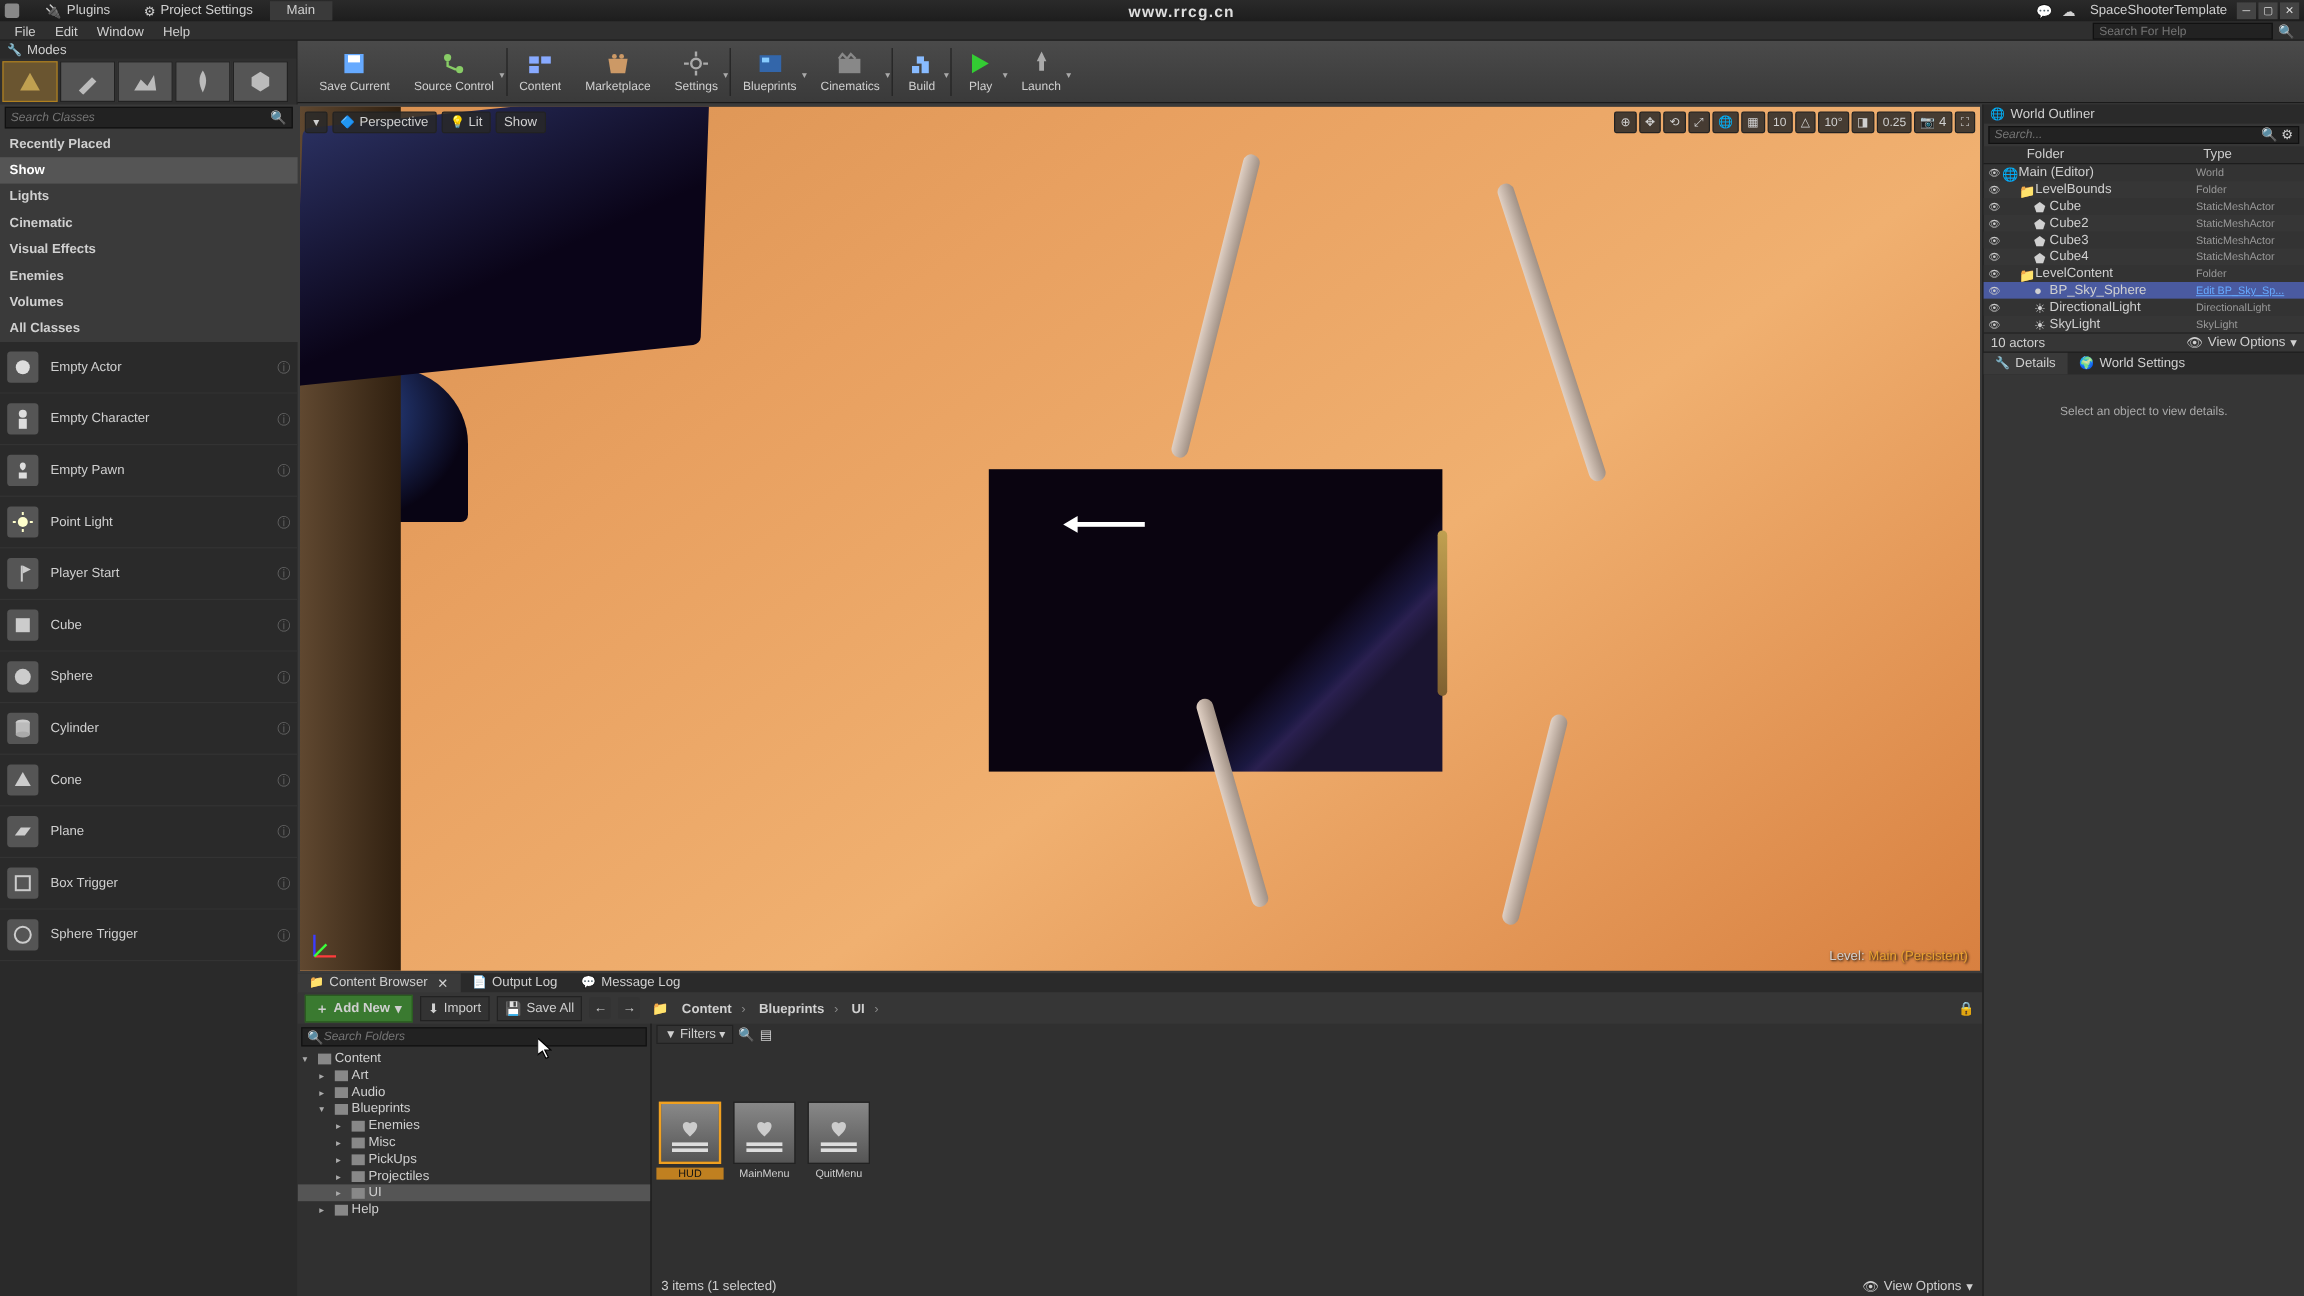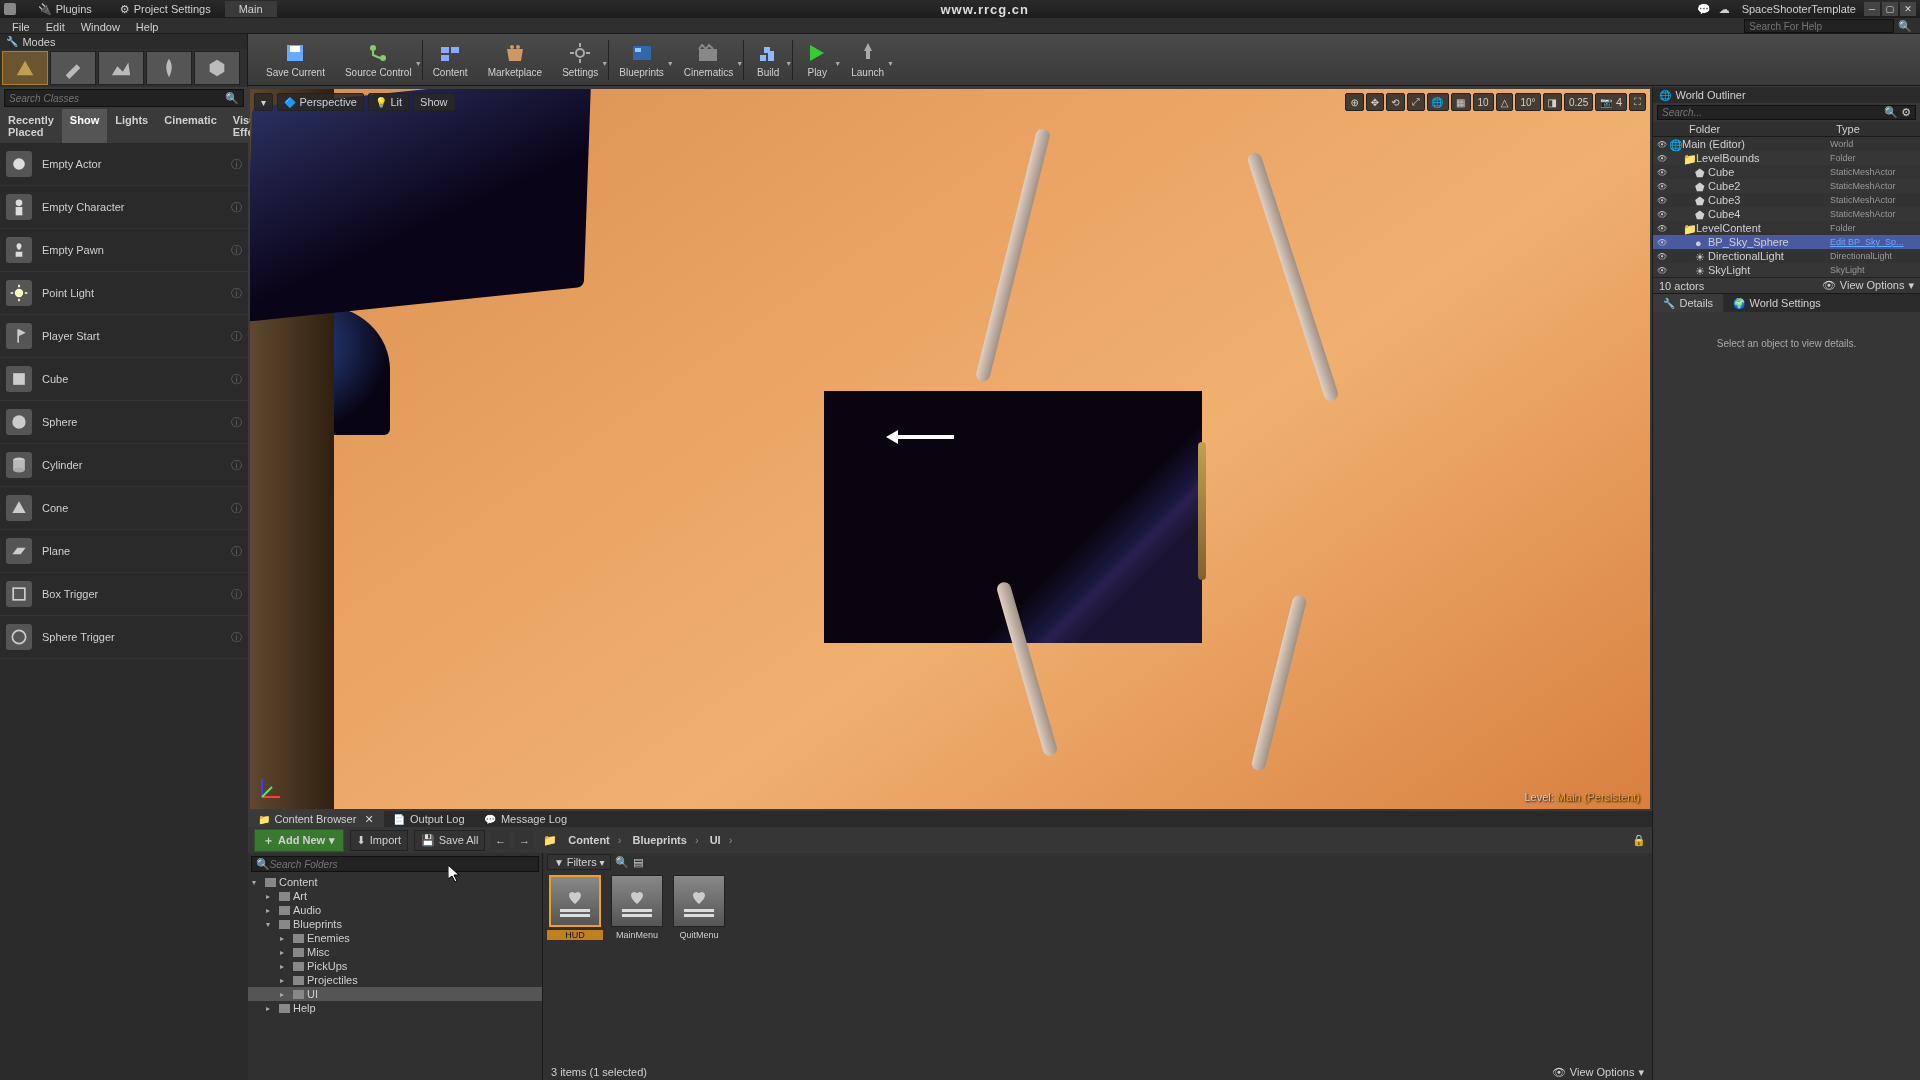--- a/index.html
+++ b/index.html
@@ -34,21 +34,21 @@
 .tbtn .ticon svg { width:24px; height:24px; }
 .tbtn span { font-size: 10px; }
 .tbtn .dd { position:absolute; right:0; top:50%; font-size:7px; color:#aaa; }
 .play .ticon::before { content:''; width:0; height:0; border-left:14px solid #3c3; border-top:8px solid transparent; border-bottom:8px solid transparent; }
 
 
 .main-layout { display: flex; height: calc(100% - 86px); }
 .left-col { width: 248px; display:flex; flex-direction:column; }
 .search-classes { height: 18px; background: #222; border: 1px solid #111; margin: 2px 4px; display:flex; align-items:center; padding:0 4px; }
 .search-classes input { flex:1; background:transparent; border:none; font-size:10px; color:#aaa; outline:none; font-style:italic; }
-.category-list { display:flex; flex-direction:row; }
+.category-list { display:flex; flex-direction:column; }
 .cat { padding: 5px 8px; font-size: 11px; font-weight:bold; cursor:pointer; }
 .cat.active { background: #555; color:#fff; }
 .actor-list { flex:1; overflow:auto; background:#2a2a2a; }
 .actor-item { display:flex; align-items:center; padding: 8px 6px; gap:10px; cursor:pointer; border-bottom:1px solid #333; }
 .actor-item .aicon { width:26px; height:26px; background:#555; border-radius:3px; display:flex; align-items:center; justify-content:center; }
 .actor-item .aicon svg{ width:20px;height:20px; fill:#bbb; }
 .actor-item .help { margin-left:auto; color:#666; font-size:11px; }
 
 
 .center-col { flex:1; display:flex; flex-direction:column; }
@@ -94,21 +94,21 @@
 .tree-list { flex:1; overflow:auto; font-size:11px; }
 .titem { padding:1px 4px; cursor:pointer; display:flex; align-items:center; gap:3px; }
 .titem.sel { background:#555; }
 .titem .fold { width:10px; color:#aaa; font-size:8px; }
 .titem .ficon { width:11px; height:9px; background:#888; }
 .cb-assets { flex:1; display:flex; flex-direction:column; }
 .cb-filterbar { height:18px; display:flex; align-items:center; gap:4px; padding:2px 4px; }
 .cb-filterbar .fbtn { background:#333; padding:1px 6px; font-size:10px; cursor:pointer; border:1px solid #222; }
 .cb-filterbar .search { flex:1; background:#222; border:1px solid #111; height:15px; padding:0 4px; }
 .cb-filterbar .search input{ width:100%; background:transparent; border:none; font-size:10px; font-style:italic; color:#aaa; outline:none; }
-.asset-grid { flex:1; display:flex; align-content:flex-start; flex-wrap:wrap; padding:4px; gap:6px; position:relative; }
+.asset-grid { flex:1; display:flex; align-content:flex-start; flex-wrap:wrap; padding:4px; gap:6px; position:relative;margin-top:43px; }
 .asset { width:56px; display:flex; flex-direction:column; align-items:center; cursor:pointer; }
 .asset .thumb { width:52px; height:52px; background:linear-gradient(#888,#555); border:1px solid #222; position:relative; display:flex; flex-direction:column; align-items:center; justify-content:center; padding-top:4px; }
 .asset.sel .thumb { border:2px solid #f0a020; }
 .asset .thumb .heart { width:18px; height:16px; }
 .asset .thumb .lines { width:30px; height:3px; background:#ddd; margin-top:3px; }
 .asset .thumb .lines + .lines { margin-top:2px; }
 .asset .name { font-size:9px; margin-top:3px; text-align:center; width:100%; overflow:hidden; }
 .asset.sel .name { background:#c08020; color:#111; }
 .cb-status { height:18px; display:flex; align-items:center; padding:0 8px; font-size:10px; color:#bbb; }
 .cb-status .viewopts { margin-left:auto; display:flex; align-items:center; gap:4px; cursor:pointer; }

